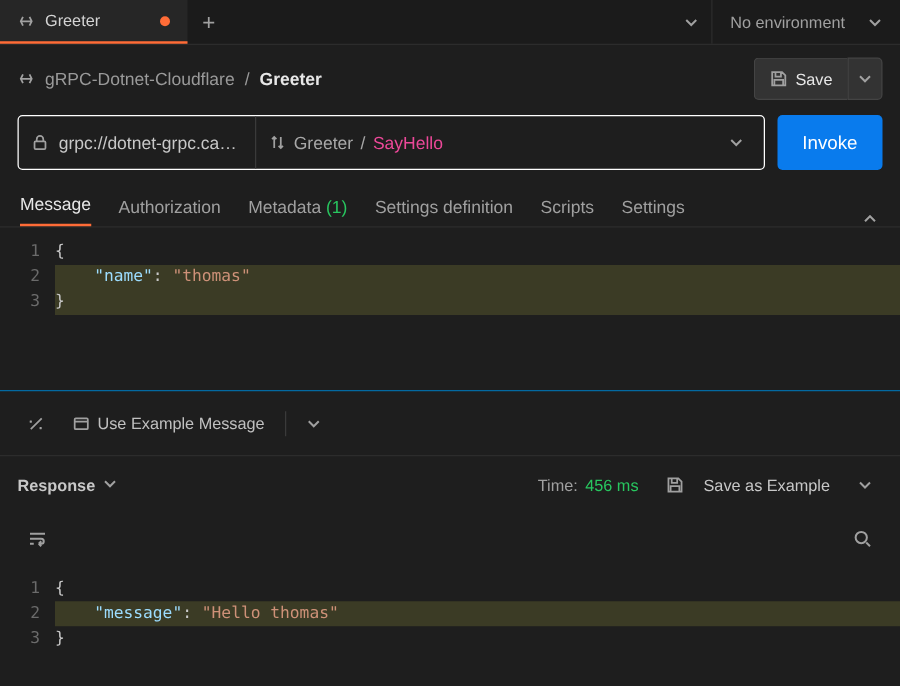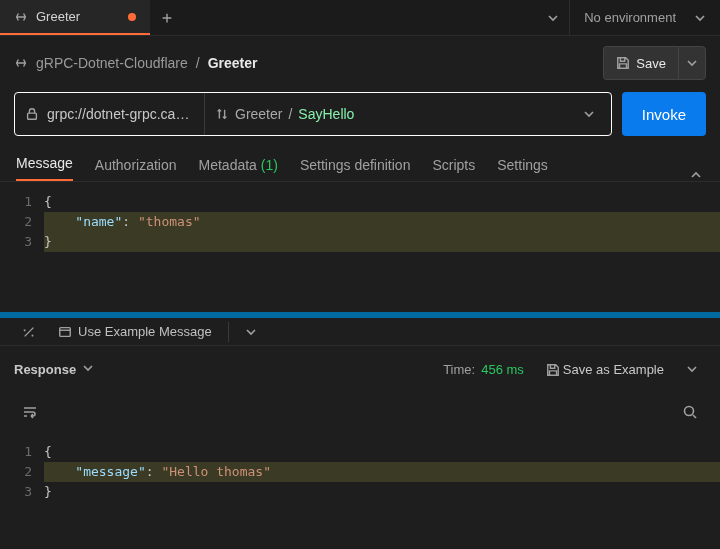--- a/index.html
+++ b/index.html
@@ -130,21 +130,21 @@
     border-right: 1px solid #3a3a3a;
     overflow: hidden;
     text-overflow: ellipsis;
   }
   .method-picker {
     flex: 1;
     gap: 6px;
     min-width: 0;
   }
   .method-picker .service { color: #a8a8a8; }
-  .method-picker .method { color: #86efac; }
+  .method-picker .method { color: #ec4899; }
   .method-caret {
     margin-left: auto;
     padding-right: 6px;
   }
   .invoke-btn {
     background: #097bed;
     color: #fff;
     border: none;
     border-radius: 4px;
     padding: 0 20px;
@@ -206,22 +206,22 @@
   .tok-key   { color: #9cdcfe; }
   .tok-str   { color: #ce9178; }
   .tok-punc  { color: #c8c8c8; }
   .req-code { height: 130px; }
   
   .req-toolbar {
     display: flex;
     align-items: center;
     gap: 6px;
     padding: 4px 14px;
-    height: 34px;
-    border-top: 6px solid #0369a1;
+    height: 53px;
+    border-top: 1px solid #0369a1;
     border-bottom: 1px solid #2c2c2c;
   }
   .tb-btn, .tb-icon {
     display: flex; align-items: center; gap: 6px;
     height: 30px;
     padding: 0 8px;
     color: #c0c0c0;
     cursor: pointer;
     border-radius: 3px;
   }
@@ -236,21 +236,21 @@
     padding: 8px 14px;
     gap: 10px;
     font-size: 13px;
   }
   .resp-title { display: flex; align-items: flex-start; gap: 6px; color: #c8c8c8; font-weight: 700; }
   .resp-spacer { flex: 1; }
   .status-block { display: flex; align-items: center; gap: 6px; white-space: nowrap; }
   .status-ok { color: #28c65f; }
   .time-val { color: #28c65f; }
   .save-example {
-    display: flex; align-items: flex-end; gap: 3px;
+    display: flex; align-items: flex-start; gap: 16px;
     color: #c8c8c8;
     cursor: pointer;
     margin-left: 12px;
   }
   
   .resp-toolbar {
     display: flex;
     align-items: center;
     padding: 4px 14px;
     height: 40px;

